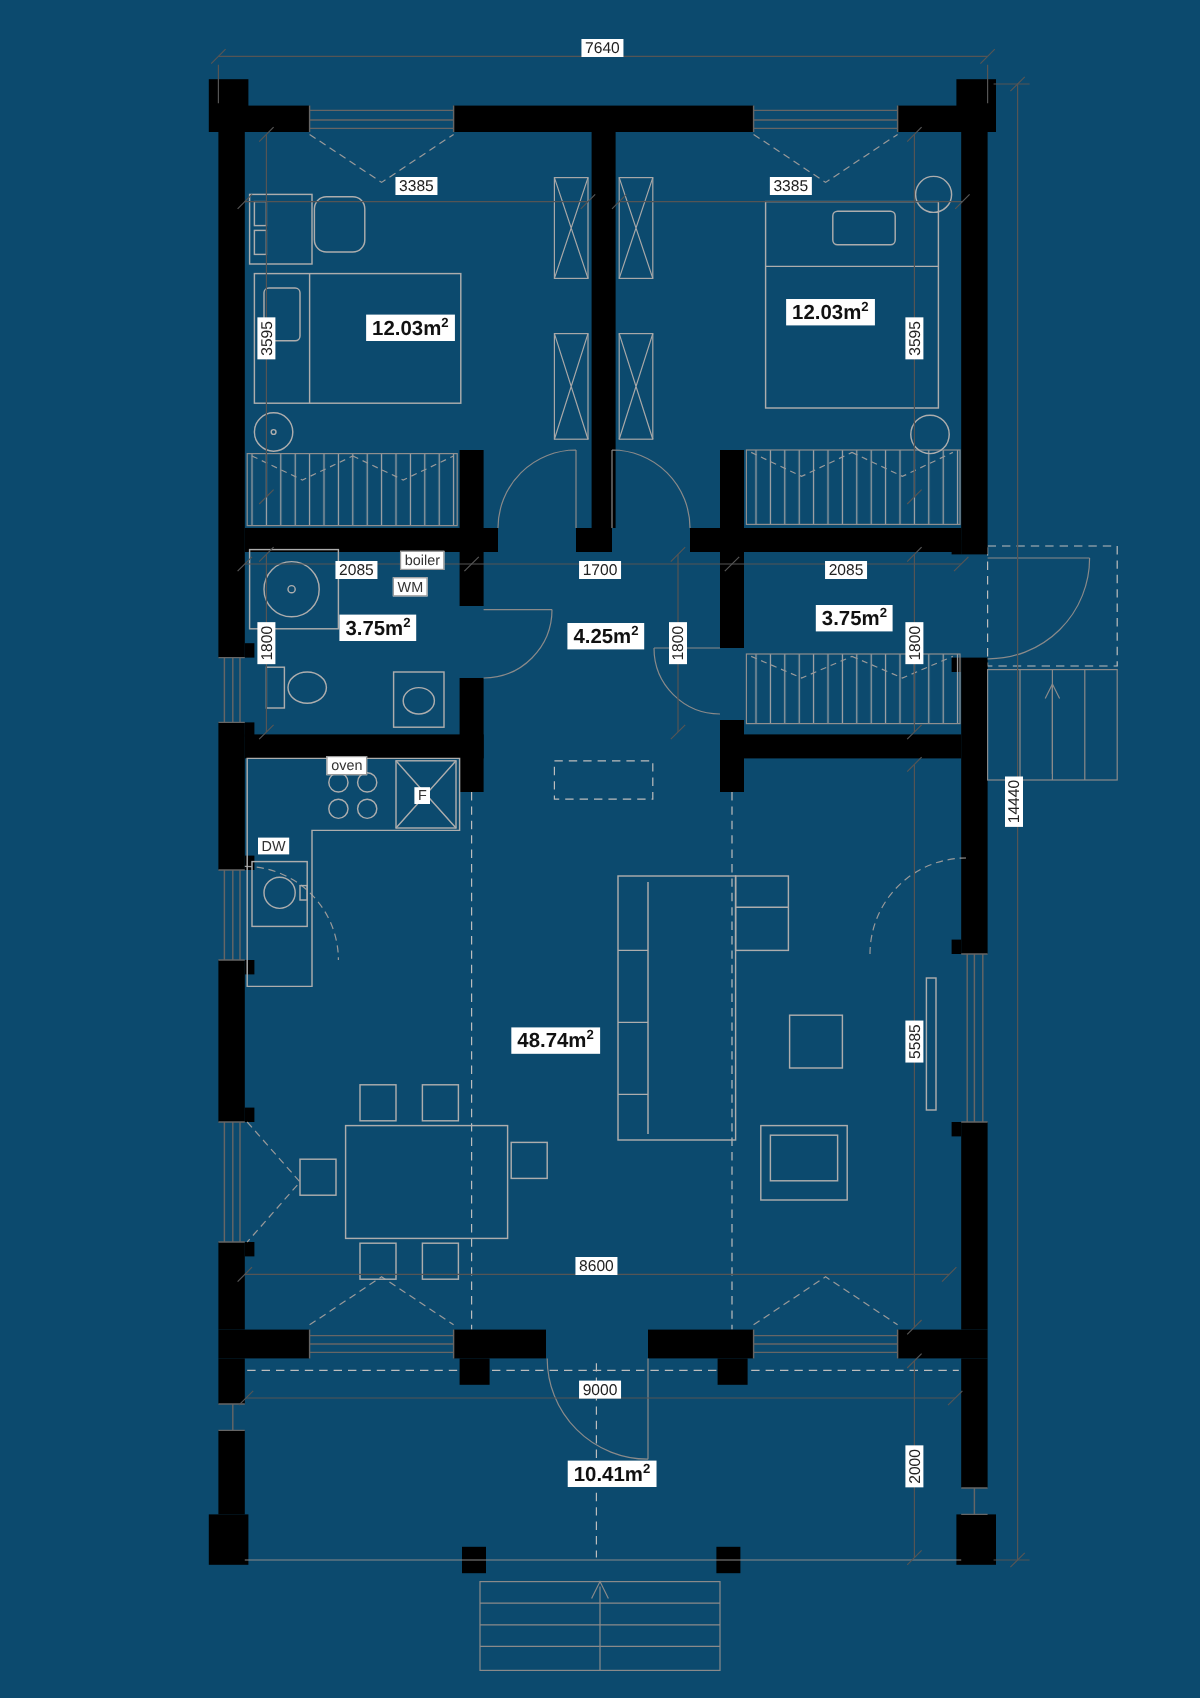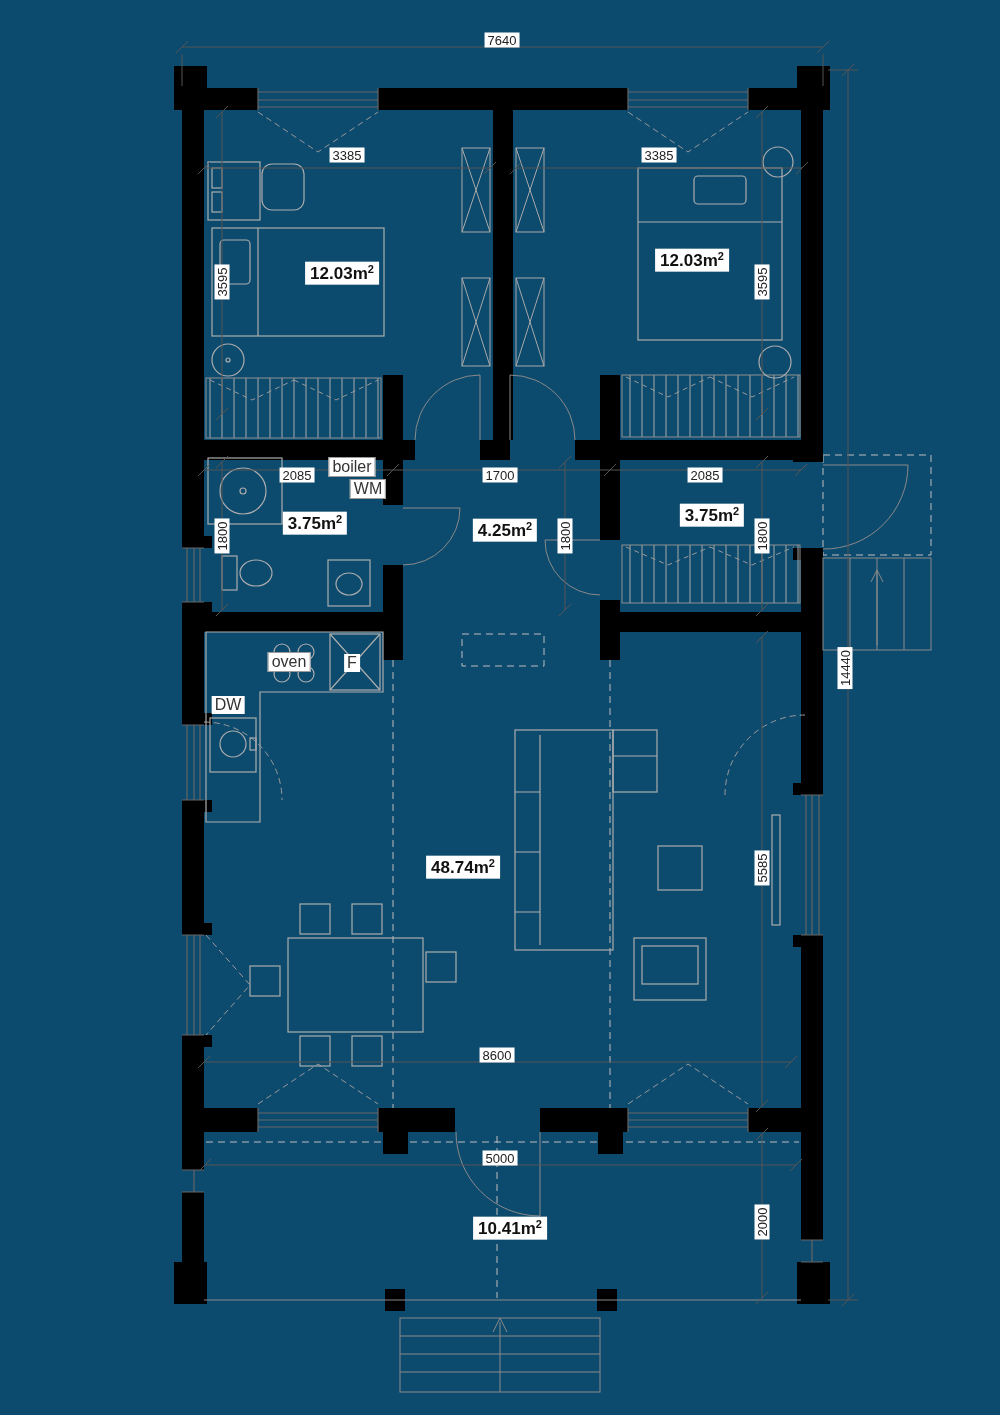--- a/index.html
+++ b/index.html
@@ -4,21 +4,21 @@
 <style>
   *{margin:0;padding:0;box-sizing:border-box}
   html,body{background:#fff;font-family:"Liberation Sans",sans-serif}
   .plan{position:relative;width:1000px;height:1415px;background:#0c4a6e;overflow:hidden}
   .plan svg{position:absolute;left:0;top:0}
   .lbl{position:absolute;transform:translate(-50%,-50%);background:#fff;white-space:nowrap;color:#111;line-height:1}
   .dim{font-size:13px;padding:1px 3px;color:#222}
   .dimv{transform:translate(-50%,-50%) rotate(-90deg)}
   .area{font-size:17px;font-weight:bold;padding:2px 5px}
   .area sup{font-size:11px;font-weight:bold}
-  .tag{font-size:16px;padding:1px 3px;color:#333}
+  .tag{font-size:12px;padding:1px 3px;color:#333}
   .box{border:1px solid #9a9a9a}
 </style>
 </head>
 <body>
 
 <div class="plan">
 
 <svg viewBox="0 0 1000 1415" width="1000" height="1415">
   <defs>
     <pattern id="hatchV" width="12" height="12" patternUnits="userSpaceOnUse">
@@ -210,30 +210,30 @@
 <div class="lbl dim dimv" style="left:222px;top:282px">3595</div>
 <div class="lbl dim dimv" style="left:762px;top:282px">3595</div>
 <div class="lbl dim" style="left:297px;top:475px">2085</div>
 <div class="lbl dim" style="left:500px;top:475px">1700</div>
 <div class="lbl dim" style="left:705px;top:475px">2085</div>
 <div class="lbl dim dimv" style="left:222px;top:536px">1800</div>
 <div class="lbl dim dimv" style="left:565px;top:536px">1800</div>
 <div class="lbl dim dimv" style="left:762px;top:536px">1800</div>
 <div class="lbl dim dimv" style="left:762px;top:868px">5585</div>
 <div class="lbl dim" style="left:497px;top:1055px">8600</div>
-<div class="lbl dim" style="left:500px;top:1158px">5000</div>
+<div class="lbl dim" style="left:500px;top:1158px">9000</div>
 <div class="lbl dim dimv" style="left:762px;top:1222px">2000</div>
 
 <div class="lbl area" style="left:342px;top:273px"><span>12.03m</span><sup>2</sup></div>
 <div class="lbl area" style="left:692px;top:260px"><span>12.03m</span><sup>2</sup></div>
 <div class="lbl area" style="left:315px;top:523px"><span>3.75m</span><sup>2</sup></div>
 <div class="lbl area" style="left:505px;top:530px"><span>4.25m</span><sup>2</sup></div>
 <div class="lbl area" style="left:712px;top:515px"><span>3.75m</span><sup>2</sup></div>
 <div class="lbl area" style="left:463px;top:867px"><span>48.74m</span><sup>2</sup></div>
 <div class="lbl area" style="left:510px;top:1228px"><span>10.41m</span><sup>2</sup></div>
 
 <div class="lbl tag box" style="left:352px;top:467px">boiler</div>
-<div class="lbl tag box" style="left:368px;top:489px">WM</div>
-<div class="lbl tag box" style="left:289px;top:662px">oven</div>
+<div class="lbl tag box" style="left:342px;top:489px">WM</div>
+<div class="lbl tag box" style="left:289px;top:638px">oven</div>
 <div class="lbl tag" style="left:352px;top:663px">F</div>
 <div class="lbl tag" style="left:228px;top:705px">DW</div>
 
 </div>
 
 </body></html>

